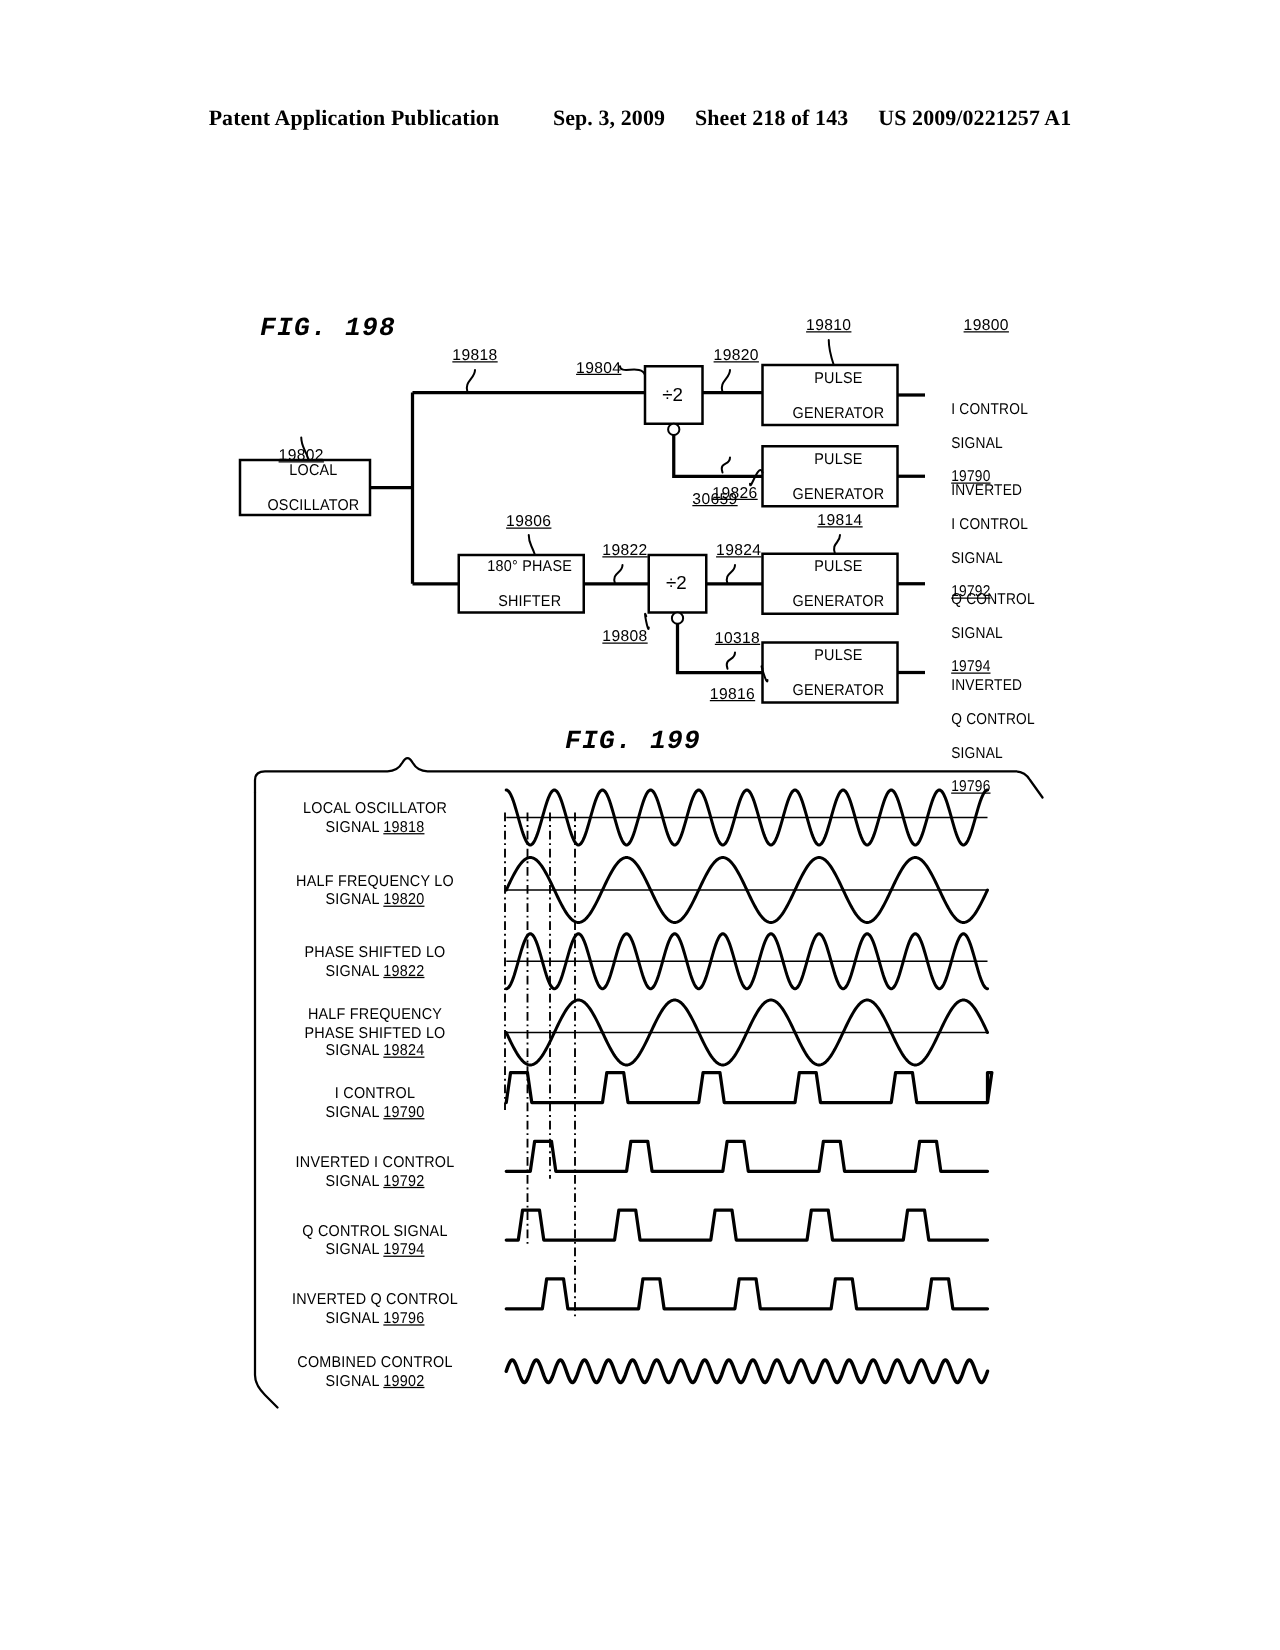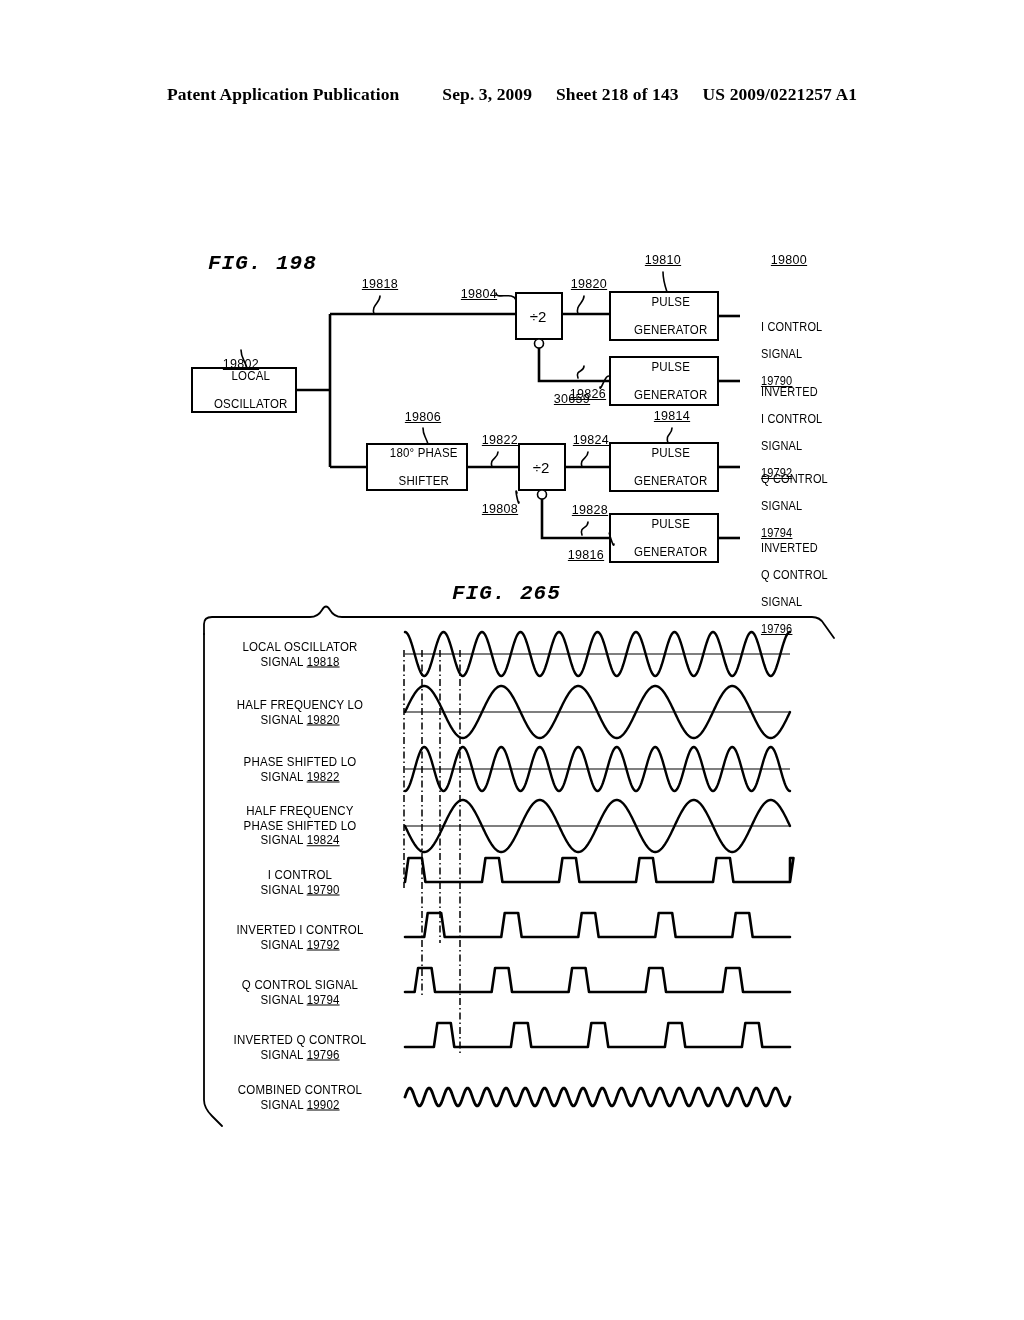--- a/index.html
+++ b/index.html
@@ -197,21 +197,21 @@
   <div class="ref center und" style="left:663px; top:249px;">19810</div>
   <div class="ref center und" style="left:572px; top:388px;">30659</div>
   <div class="ref center und" style="left:672px; top:405px;">19814</div>
   <div class="ref center und" style="left:586px; top:544px;">19816</div>
 
   <div class="ref center und" style="left:380px; top:273px;">19818</div>
   <div class="ref center und" style="left:589px; top:273px;">19820</div>
   <div class="ref center und" style="left:588px; top:343px;margin-top:40px;">19826</div>
   <div class="ref center und" style="left:500px; top:429px;">19822</div>
   <div class="ref center und" style="left:591px; top:429px;">19824</div>
-  <div class="ref center und" style="left:590px; top:499px;">19828</div>
+  <div class="ref center und" style="left:590px; top:499px;">10318</div>
 
   <div class="boxlabel" style="left:244px; top:386px;">
     <span>LOCAL</span><br>
     <span>OSCILLATOR</span>
   </div>
   <div class="boxlabel" style="left:417px; top:463px;">
     <span>180° PHASE</span><br>
     <span>SHIFTER</span>
   </div>
   <div class="divlabel" style="left:538px; top:312px;">÷2</div>
@@ -250,21 +250,21 @@
     <span>SIGNAL</span><br>
     <span class="und">19794</span>
   </div>
   <div class="tx cond-l" style="left:748px; top:524px;">
     <span>INVERTED</span><br>
     <span>Q CONTROL</span><br>
     <span>SIGNAL</span><br>
     <span class="und">19796</span>
   </div>
 
-  <div class="figtitle" style="left:452px; top:578px;">FIG. 265</div>
+  <div class="figtitle" style="left:452px; top:578px;">FIG. 199</div>
 
   <div id="wf-labels">
       <div class="wflabel" style="left: 300px; top: 650px;"><span>LOCAL OSCILLATOR</span><br><span>SIGNAL </span><span class="und">19818</span></div>
       <div class="wflabel" style="left: 300px; top: 708px;"><span>HALF FREQUENCY LO</span><br><span>SIGNAL </span><span class="und">19820</span></div>
       <div class="wflabel" style="left: 300px; top: 765px;"><span>PHASE SHIFTED LO</span><br><span>SIGNAL </span><span class="und">19822</span></div>
       <div class="wflabel" style="left: 300px; top: 822px;"><span>HALF FREQUENCY</span><br><span>PHASE SHIFTED LO</span><br><span>SIGNAL </span><span class="und">19824</span></div>
       <div class="wflabel" style="left: 300px; top: 878px;"><span>I CONTROL</span><br><span>SIGNAL </span><span class="und">19790</span></div>
       <div class="wflabel" style="left: 300px; top: 933px;"><span>INVERTED I CONTROL</span><br><span>SIGNAL </span><span class="und">19792</span></div>
       <div class="wflabel" style="left: 300px; top: 988px;"><span>Q CONTROL SIGNAL</span><br><span>SIGNAL </span><span class="und">19794</span></div>
       <div class="wflabel" style="left: 300px; top: 1043px;"><span>INVERTED Q CONTROL</span><br><span>SIGNAL </span><span class="und">19796</span></div>

